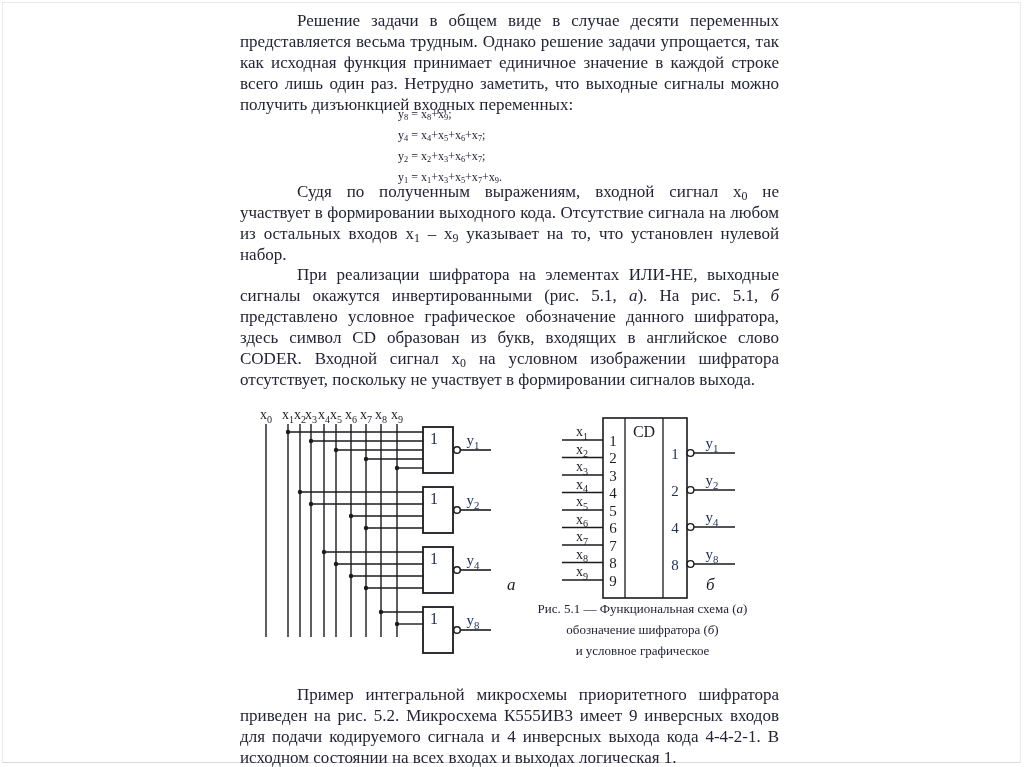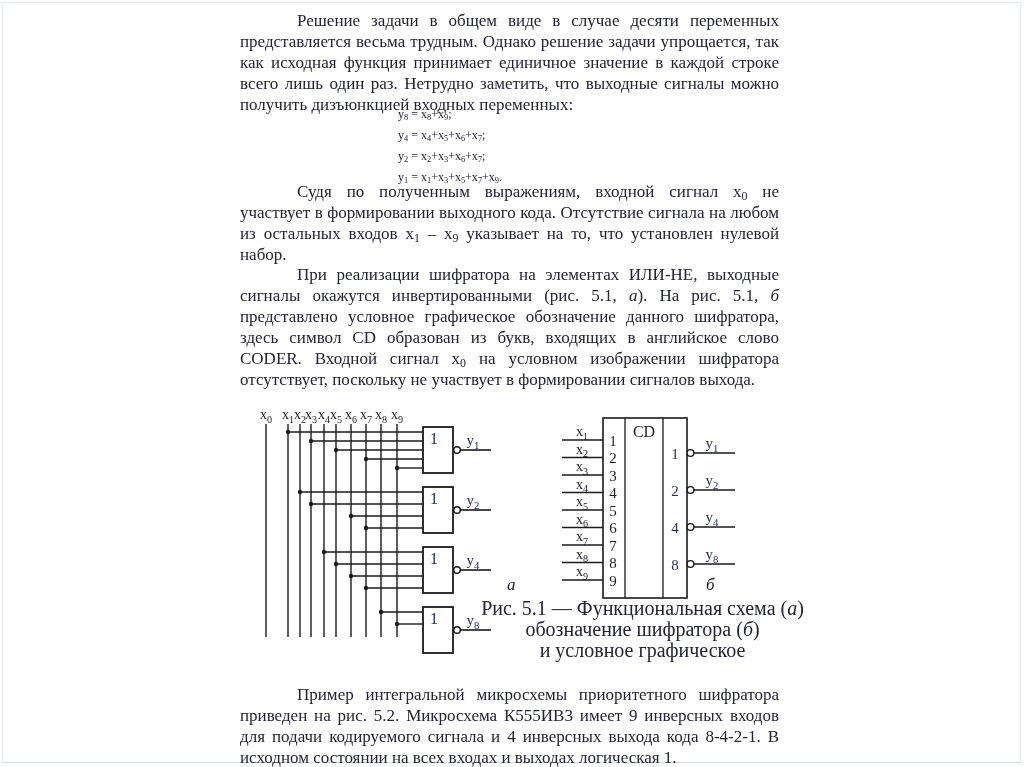--- a/index.html
+++ b/index.html
@@ -12,21 +12,21 @@
   .para{position:absolute;left:232px;width:539px;margin:8px;
     font-size:17px;line-height:21px;text-align:justify;text-indent:57px;}
   .p1{top:2px;}
   .p2{top:173px;}
   .p3{top:256px;}
   .p4{top:676px;}
   .formulas{position:absolute;left:398px;top:104px;font-size:12px;line-height:21px;}
   sub{font-size:70%;line-height:0;vertical-align:-0.25em;}
   i{font-style:italic;}
   .caption{position:absolute;left:480px;top:598px;width:325px;text-align:center;
-    font-size:20px;line-height:21px;}
+    font-size:13px;line-height:21px;}
   svg text{font-family:"Liberation Serif","DejaVu Serif",serif;}
 </style>
 </head>
 <body>
 
 <div class="page">
   <div class="frame"></div>
 
   <p class="para p1">Решение задачи в общем виде в случае десяти переменных представляется весьма трудным. Однако решение задачи упрощается, так как исходная функция принимает единичное значение в каждой строке всего лишь один раз. Нетрудно заметить, что выходные сигналы можно получить дизъюнкцией входных переменных:</p>
 
@@ -165,14 +165,14 @@
         <text x="706" y="590" font-size="17" fill="#1c1c28" font-style="italic"><tspan>б</tspan></text>
       </g>
     </svg>
 
   <div class="caption">
     <div>Рис. 5.1 — Функциональная схема (<i>а</i>)</div>
     <div>обозначение шифратора (<i>б</i>)</div>
     <div>и условное графическое</div>
   </div>
 
-  <p class="para p4">Пример интегральной микросхемы приоритетного шифратора приведен на рис. 5.2. Микросхема К555ИВ3 имеет 9 инверсных входов для подачи кодируемого сигнала и 4 инверсных выхода кода 8-4-2-1. В исходном состоянии на всех входах и выходах логическая 1.</p>
+  <p class="para p4">Пример интегральной микросхемы приоритетного шифратора приведен на рис. 5.2. Микросхема К555ИВ3 имеет 9 инверсных входов для подачи кодируемого сигнала и 4 инверсных выхода кода 4-4-2-1. В исходном состоянии на всех входах и выходах логическая 1.</p>
 </div>
 
 </body></html>

